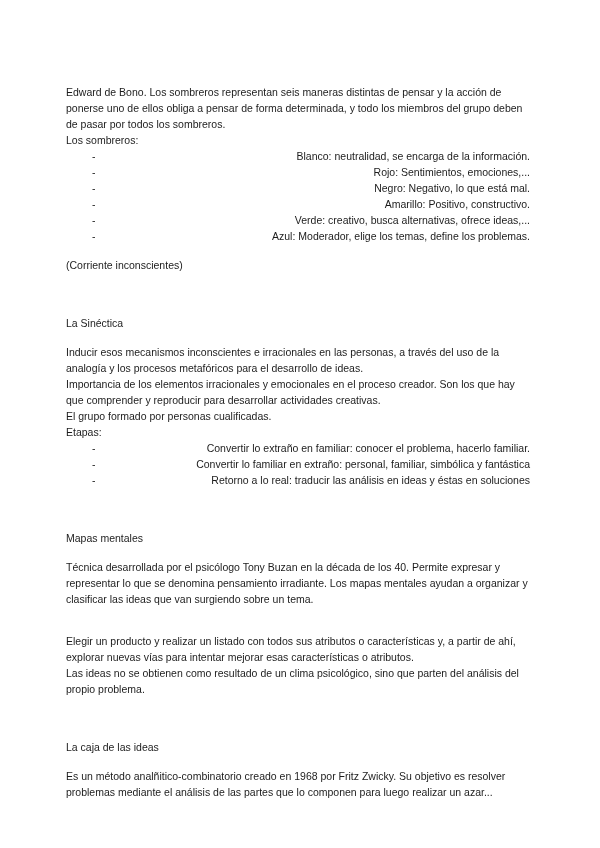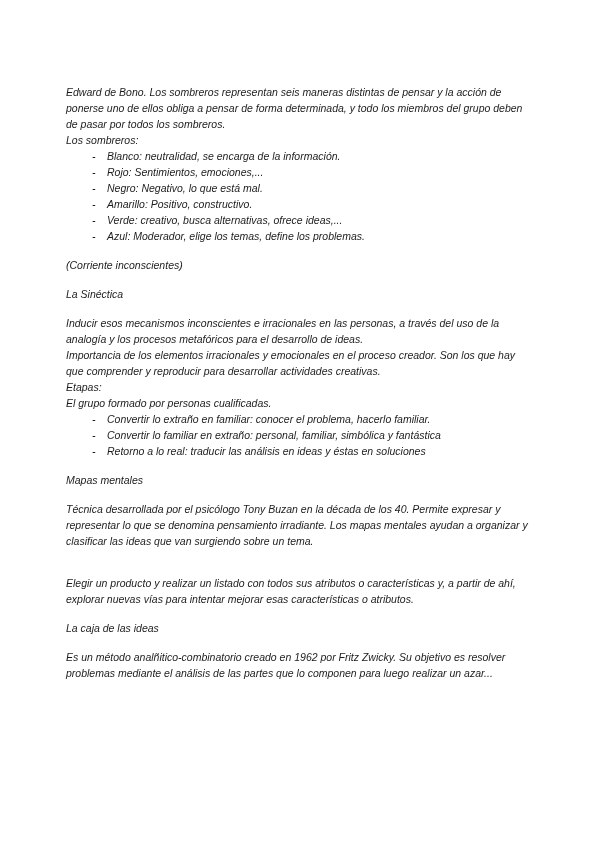--- a/index.html
+++ b/index.html
@@ -30,45 +30,47 @@
     font-size: 10.5px;
     line-height: 16px;
     text-align: left;
   }
   .para {
     margin: 0;
     padding: 0;
   }
   .heading {
     font-weight: normal; 
+    margin-top: 29px;
   }
   .blank {
     height: 13px;
   }
   .doc-list {
     margin: 0;
     padding: 0;
   }
   .list-item {
     display: flex;
     padding-left: 26px;
   }
   .dash {
     flex: 0 0 15px;
     width: 15px;
   }
   .item-text {
     flex: 1;
+    text-align: right;
   }
 </style>
 </head>
 <body>
 
 <div class="page">
-  <div class="doc-body" id="doc-body" style="color: rgb(28, 28, 28); font-style: italic;">
+  <div class="doc-body" id="doc-body" style="color: rgb(28, 28, 28);">
       <p class="para">Edward de Bono. Los sombreros representan seis maneras distintas de pensar y la acción de ponerse uno de ellos obliga a pensar de forma determinada, y todo los miembros del grupo deben de pasar por todos los sombreros.</p>
       <p class="para">Los sombreros:</p>
       <div class="doc-list">
         <div class="list-item">
           <span class="dash">-</span>
           <span class="item-text">Blanco: neutralidad, se encarga de la información.</span>
         </div>
         <div class="list-item">
           <span class="dash">-</span>
           <span class="item-text">Rojo: Sentimientos, emociones,...</span>
@@ -90,22 +92,22 @@
           <span class="item-text">Azul: Moderador, elige los temas, define los problemas.</span>
         </div>
       </div>
       <div class="blank"></div>
       <p class="para">(Corriente inconscientes)</p>
       <div class="blank"></div>
       <p class="para heading">La Sinéctica</p>
       <div class="blank"></div>
       <p class="para">Inducir esos mecanismos inconscientes e irracionales en las personas, a través del uso de la analogía y los procesos metafóricos para el desarrollo de ideas.</p>
       <p class="para">Importancia de los elementos irracionales y emocionales en el proceso creador. Son los que hay que comprender y reproducir para desarrollar actividades creativas.</p>
+      <p class="para">El grupo formado por personas cualificadas.</p>
       <p class="para">Etapas:</p>
-      <p class="para">El grupo formado por personas cualificadas.</p>
       <div class="doc-list">
         <div class="list-item">
           <span class="dash">-</span>
           <span class="item-text">Convertir lo extraño en familiar: conocer el problema, hacerlo familiar.</span>
         </div>
         <div class="list-item">
           <span class="dash">-</span>
           <span class="item-text">Convertir lo familiar en extraño: personal, familiar, simbólica y fantástica</span>
         </div>
         <div class="list-item">
@@ -113,18 +115,19 @@
           <span class="item-text">Retorno a lo real: traducir las análisis en ideas y éstas en soluciones</span>
         </div>
       </div>
       <div class="blank"></div>
       <p class="para heading">Mapas mentales</p>
       <div class="blank"></div>
       <p class="para">Técnica desarrollada por el psicólogo Tony Buzan en la década de los 40. Permite expresar y representar lo que se denomina pensamiento irradiante. Los mapas mentales ayudan a organizar y clasificar las ideas que van surgiendo sobre un tema.</p>
       <div class="blank"></div>
       <div class="blank"></div>
       <p class="para">Elegir un producto y realizar un listado con todos sus atributos o características y, a partir de ahí, explorar nuevas vías para intentar mejorar esas características o atributos.</p>
+      <p class="para">Las ideas no se obtienen como resultado de un clima psicológico, sino que parten del análisis del propio problema.</p>
       <div class="blank"></div>
       <p class="para heading">La caja de las ideas</p>
       <div class="blank"></div>
-      <p class="para">Es un método analñitico-combinatorio creado en 1962 por Fritz Zwicky. Su objetivo es resolver problemas mediante el análisis de las partes que lo componen para luego realizar un azar...</p>
+      <p class="para">Es un método analñitico-combinatorio creado en 1968 por Fritz Zwicky. Su objetivo es resolver problemas mediante el análisis de las partes que lo componen para luego realizar un azar...</p>
     </div>
 </div>
 
 </body></html>

